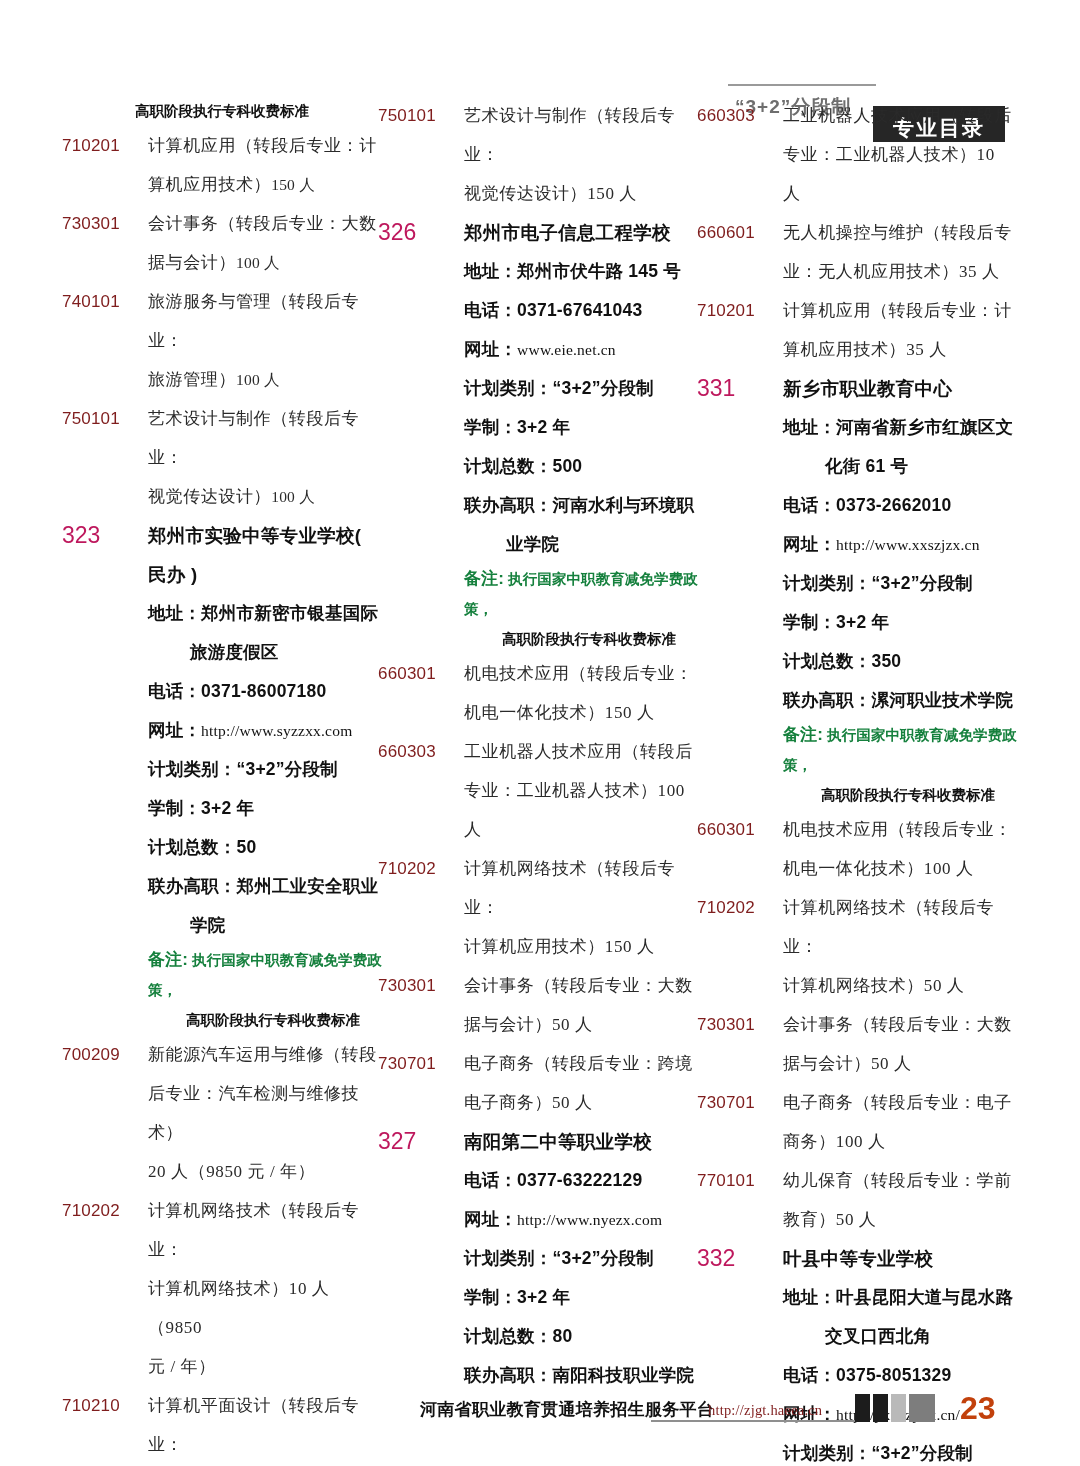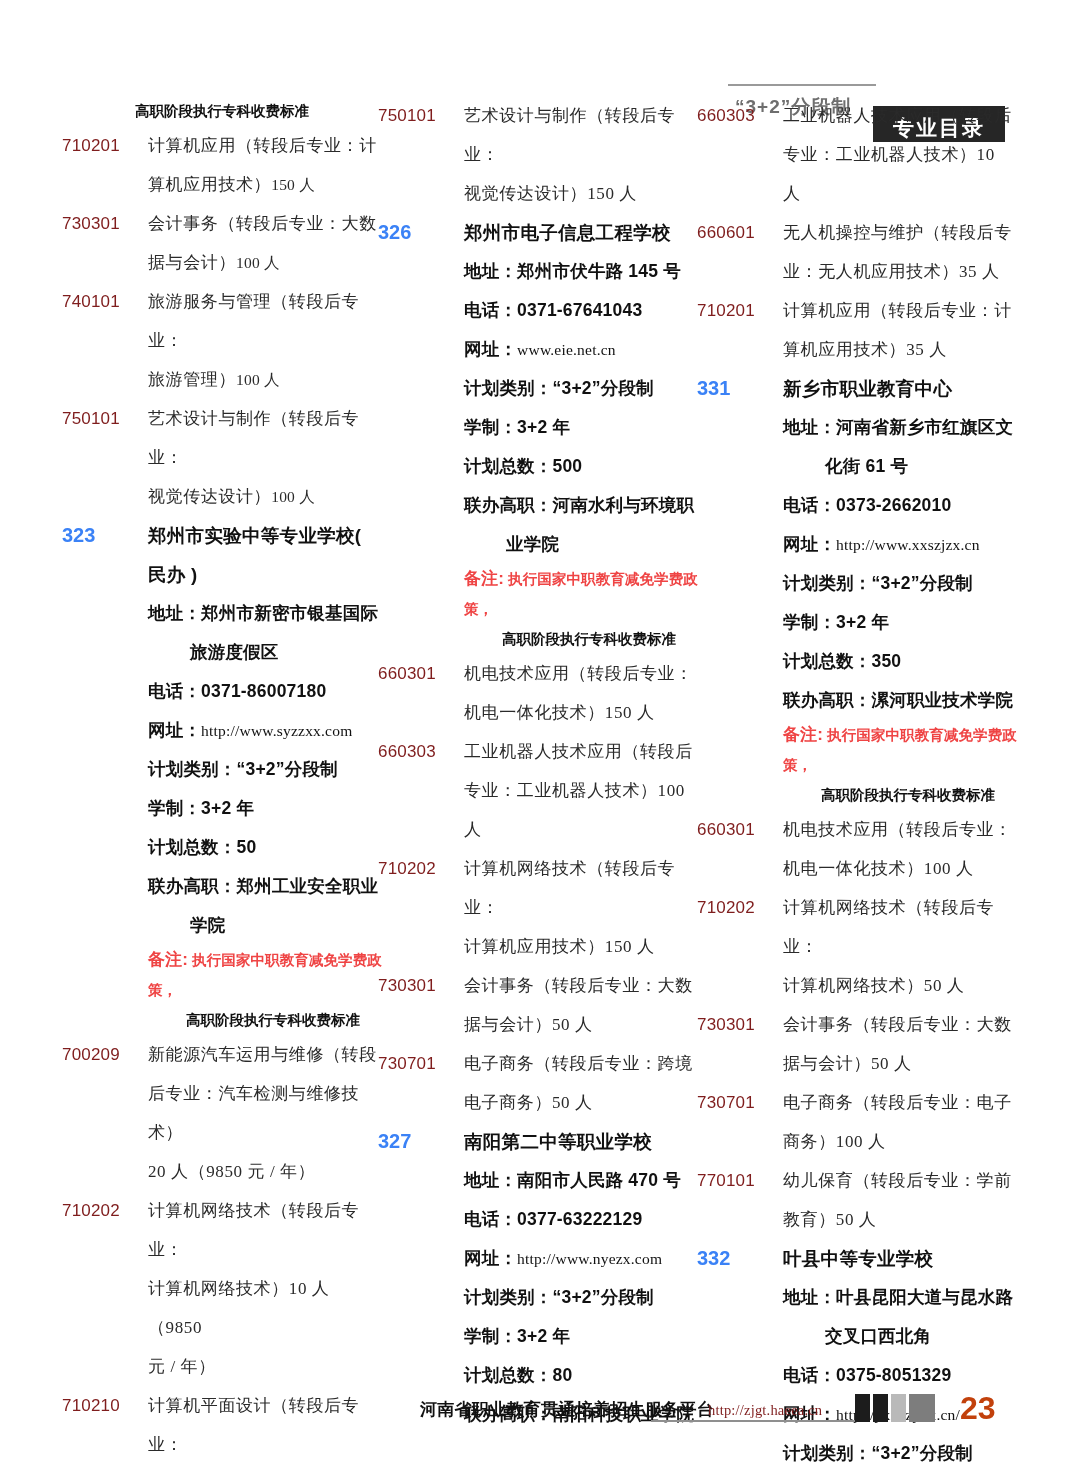--- a/index.html
+++ b/index.html
@@ -57,40 +57,40 @@
     font-family:"Liberation Serif","DejaVu Serif",serif;
     font-size:17px; line-height:39px; color:#2a2a2a;
     letter-spacing:0.6px;
   }
   .major-text .num{ font-size:15.5px; letter-spacing:0.2px; }
 
   
   .school-no{
     width:86px; flex:0 0 86px;
     font-family:"Liberation Sans","DejaVu Sans",sans-serif;
-    font-size:20px; font-weight:bold; line-height:39px; color:#3b82f6;
+    font-size:23px; font-weight:normal; line-height:39px; color:#be185d;
   }
   .school-name{
     font-family:"Liberation Sans","DejaVu Sans",sans-serif;
     font-size:18.5px; font-weight:bold; line-height:39px; color:#111;
     letter-spacing:0.3px;
   }
   .field{
     font-family:"Liberation Sans","DejaVu Sans",sans-serif;
     font-size:17.5px; font-weight:bold; line-height:39px; color:#111;
     letter-spacing:0.2px; white-space:nowrap;
   }
   .field .val-sans{
     font-family:"Liberation Sans","DejaVu Sans",sans-serif;
     font-weight:bold;
   }
   .indent{ padding-left:42px; }
   .note{
     font-family:"Liberation Sans","DejaVu Sans",sans-serif;
-    font-size:14.5px; font-weight:bold; line-height:30px; color:#ef4444;
+    font-size:14.5px; font-weight:bold; line-height:30px; color:#15803d;
     letter-spacing:0.1px;
   }
   .note .note-label{ font-size:17px; }
   .note-cont{
     font-family:"Liberation Sans","DejaVu Sans",sans-serif;
     font-size:14.5px; font-weight:bold; line-height:30px; color:#111;
     padding-left:38px;
   }
   .std-line{
     font-family:"Liberation Sans","DejaVu Sans",sans-serif;
@@ -283,21 +283,20 @@
       <div class="body">
         <div class="major-text">电子商务（转段后专业：跨境</div>
         <div class="major-text">电子商务）50 人</div>
       </div>
     </div>
 
     <div class="row">
       <div class="school-no">327</div>
       <div class="body">
         <div class="school-name">南阳第二中等职业学校</div>
-        <div class="field"><span>地址：</span><span>南阳市人民路 470 号</span></div>
         <div class="field"><span>电话：</span><span class="val-sans">0377-63222129</span></div>
         <div class="field"><span>网址：</span><span class="url-serif">http://www.nyezx.com</span></div>
         <div class="field"><span>计划类别：</span><span>“3+2”分段制</span></div>
         <div class="field"><span>学制：</span><span class="val-sans">3+2 年</span></div>
         <div class="field"><span>计划总数：</span><span class="val-sans">80</span></div>
         <div class="field"><span>联办高职：</span><span>南阳科技职业学院</span></div>
 
       </div>
     </div>
 

